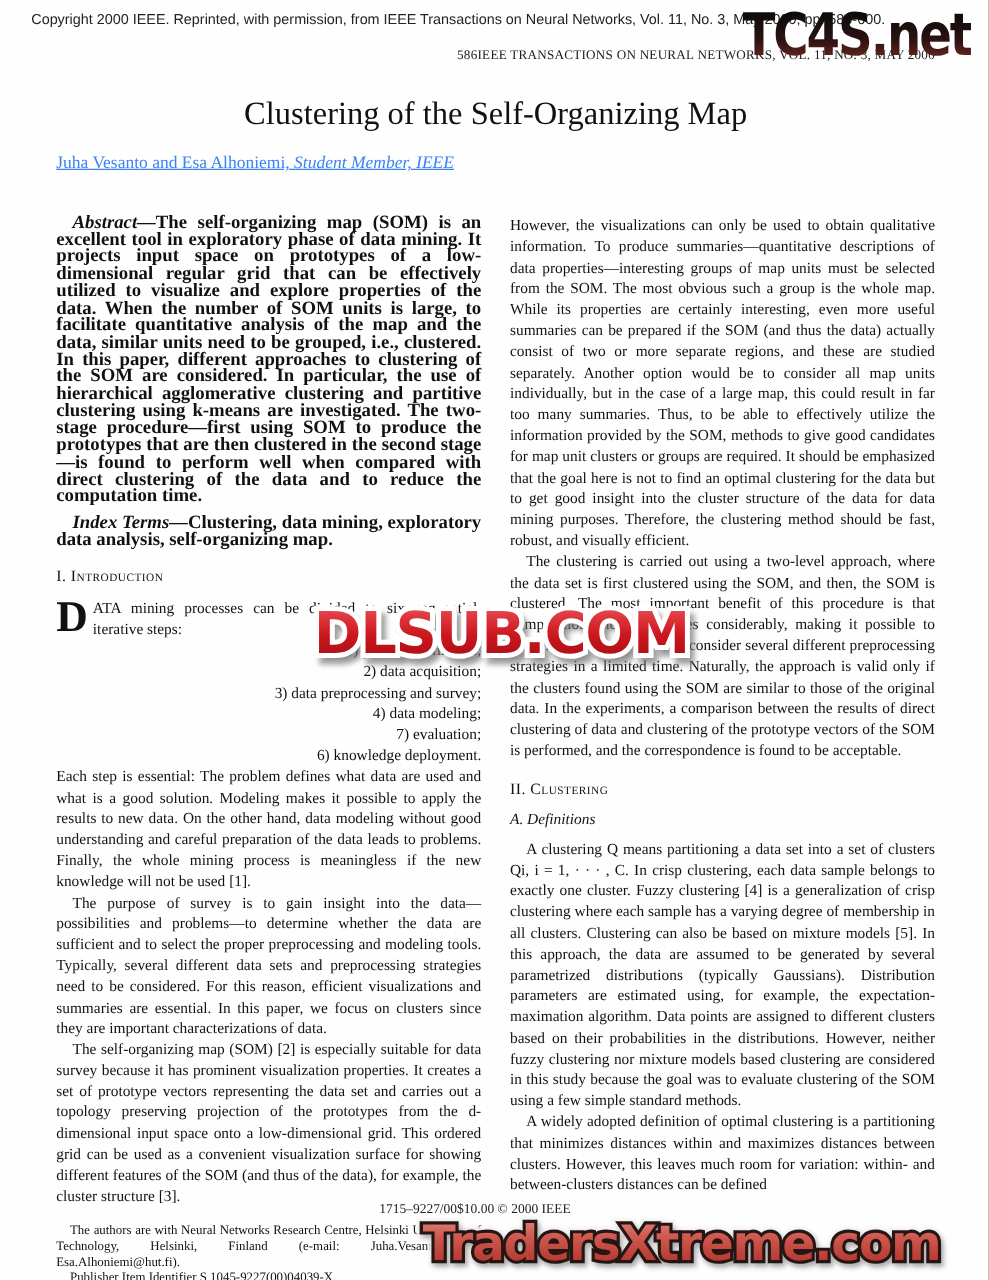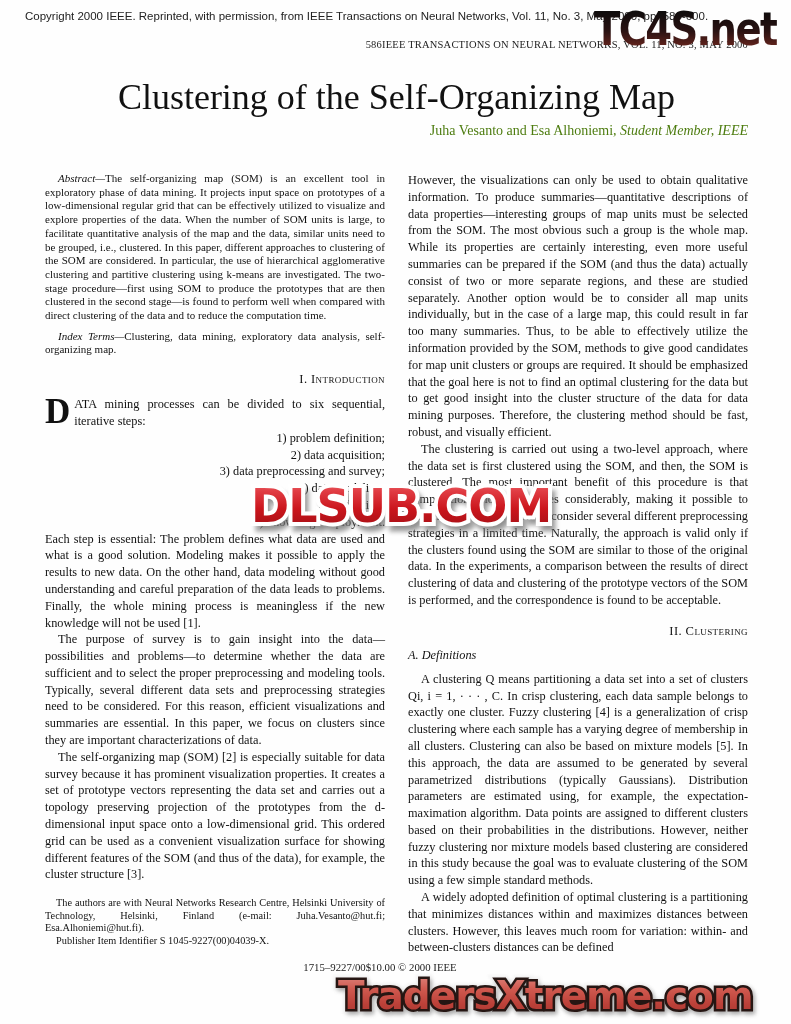--- a/index.html
+++ b/index.html
@@ -21,53 +21,53 @@
     font-size: 11.5px; color: #222;
   }
   .running-head {
     position: absolute; top: 39px; left: 45px; width: 703px;
     display: flex; justify-content: flex-end;
     font-size: 10.5px; letter-spacing: .2px; color: #222;
   }
   .paper-title {
     position: absolute; top: 76px; left: 45px; width: 703px;
     text-align: center;
-    font-size: 36px; font-weight: normal; color: #111;
+    font-size: 26px; font-weight: normal; color: #111;
   }
   .authors-line {
     position: absolute; top: 123px; left: 45px; width: 703px;
-    text-align: right; font-size: 14px; color: #4d7c0f;
+    text-align: left; font-size: 14px; color: #3b82f6; text-decoration: underline;
   }
   .authors-line .membership { font-style: italic; }
 
   
   .columns {
     position: absolute; top: 172px; left: 45px; width: 703px;
     display: flex; gap: 23px;
   }
   .col { width: 340px; }
 
   p.body {
     font-size: 12.3px; line-height: 16.8px;
     text-align: justify; text-indent: 13px;
     color: #111;
   }
   p.body.noindent { text-indent: 0; }
 
   p.abstract {
-    font-size: 11px; line-height: 13.7px; font-weight: normal;
+    font-size: 15px; line-height: 13.7px; font-weight: bold;
     text-align: justify; text-indent: 13px; color: #111;
   }
   p.abstract .lbl { font-style: italic; }
   p.index-terms { margin-top: 7px; }
 
   h2.sec {
     font-size: 12.6px; font-weight: normal;
     font-variant: small-caps; letter-spacing: .4px;
-    text-align: right; margin: 15px 0 9px 0; color: #111;
+    text-align: left; margin: 15px 0 9px 0; color: #111;
   }
   h3.subsec {
     font-size: 12.3px; font-weight: normal; font-style: italic;
     margin: 4px 0 8px 0; color: #111;
   }
 
   .dropcap {
     float: left;
     font-size: 35px; line-height: 29px;
     padding: 1px 4px 0 0; font-weight: bold; color: #111;

